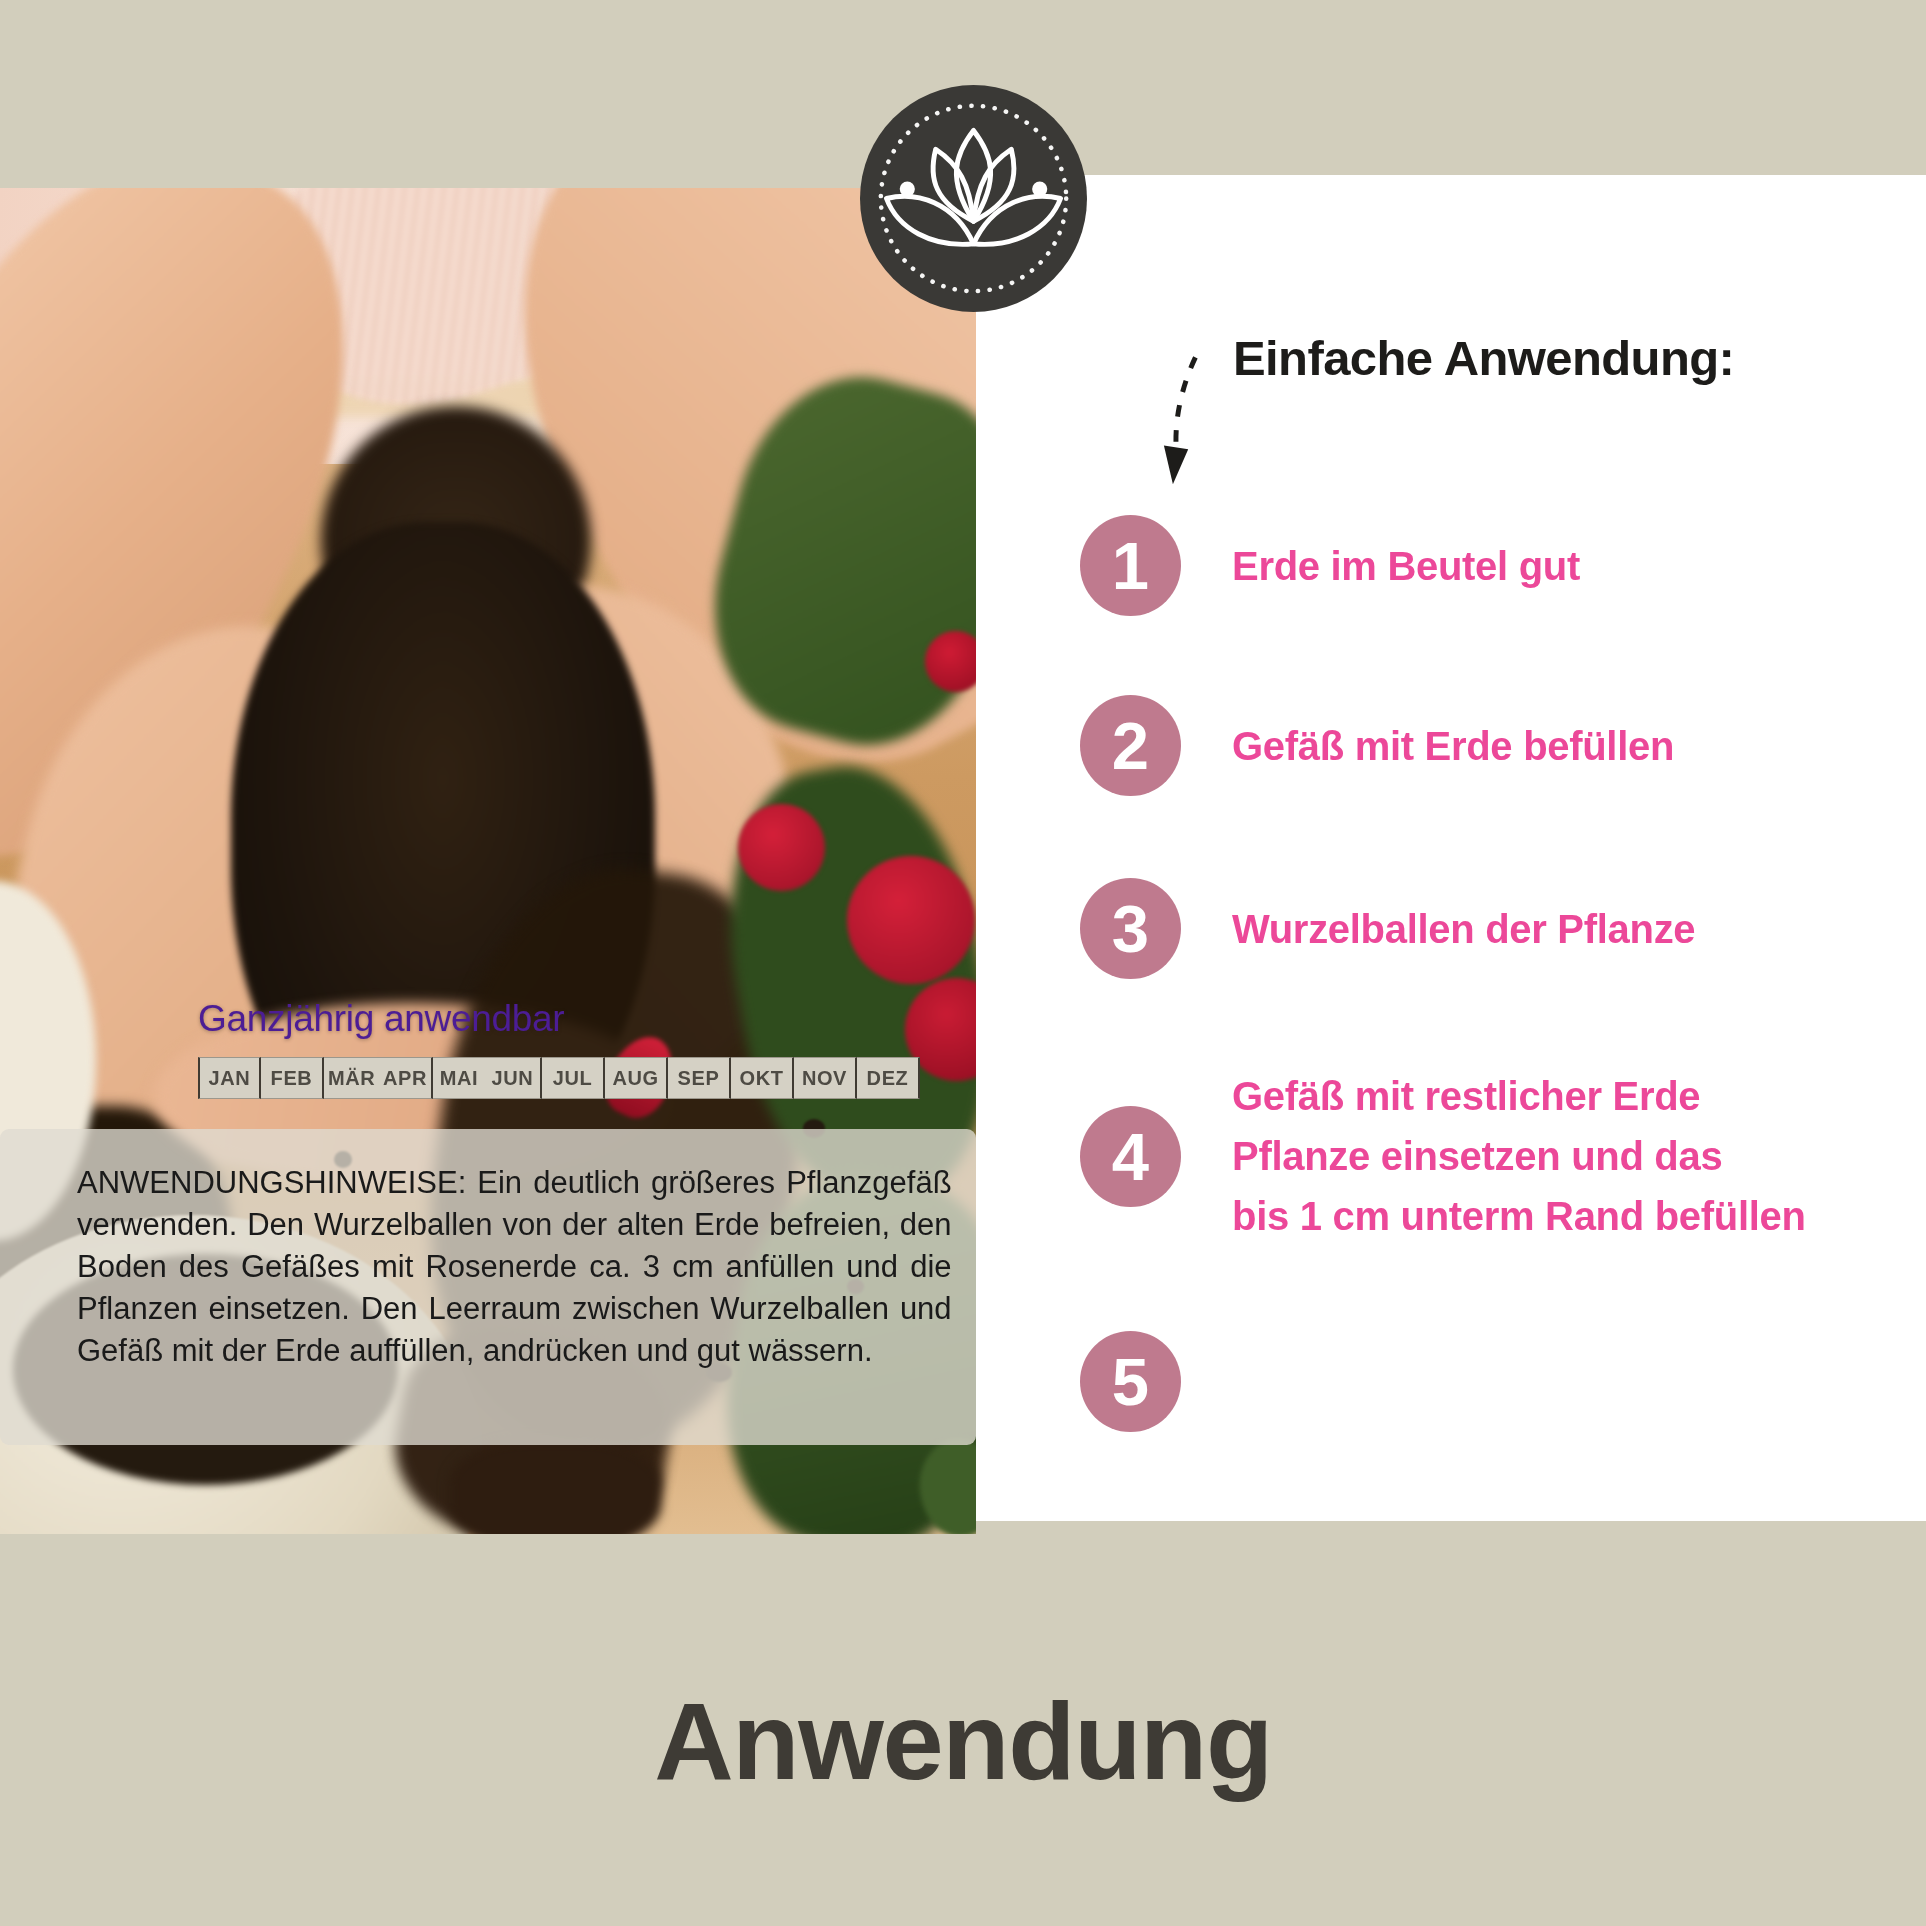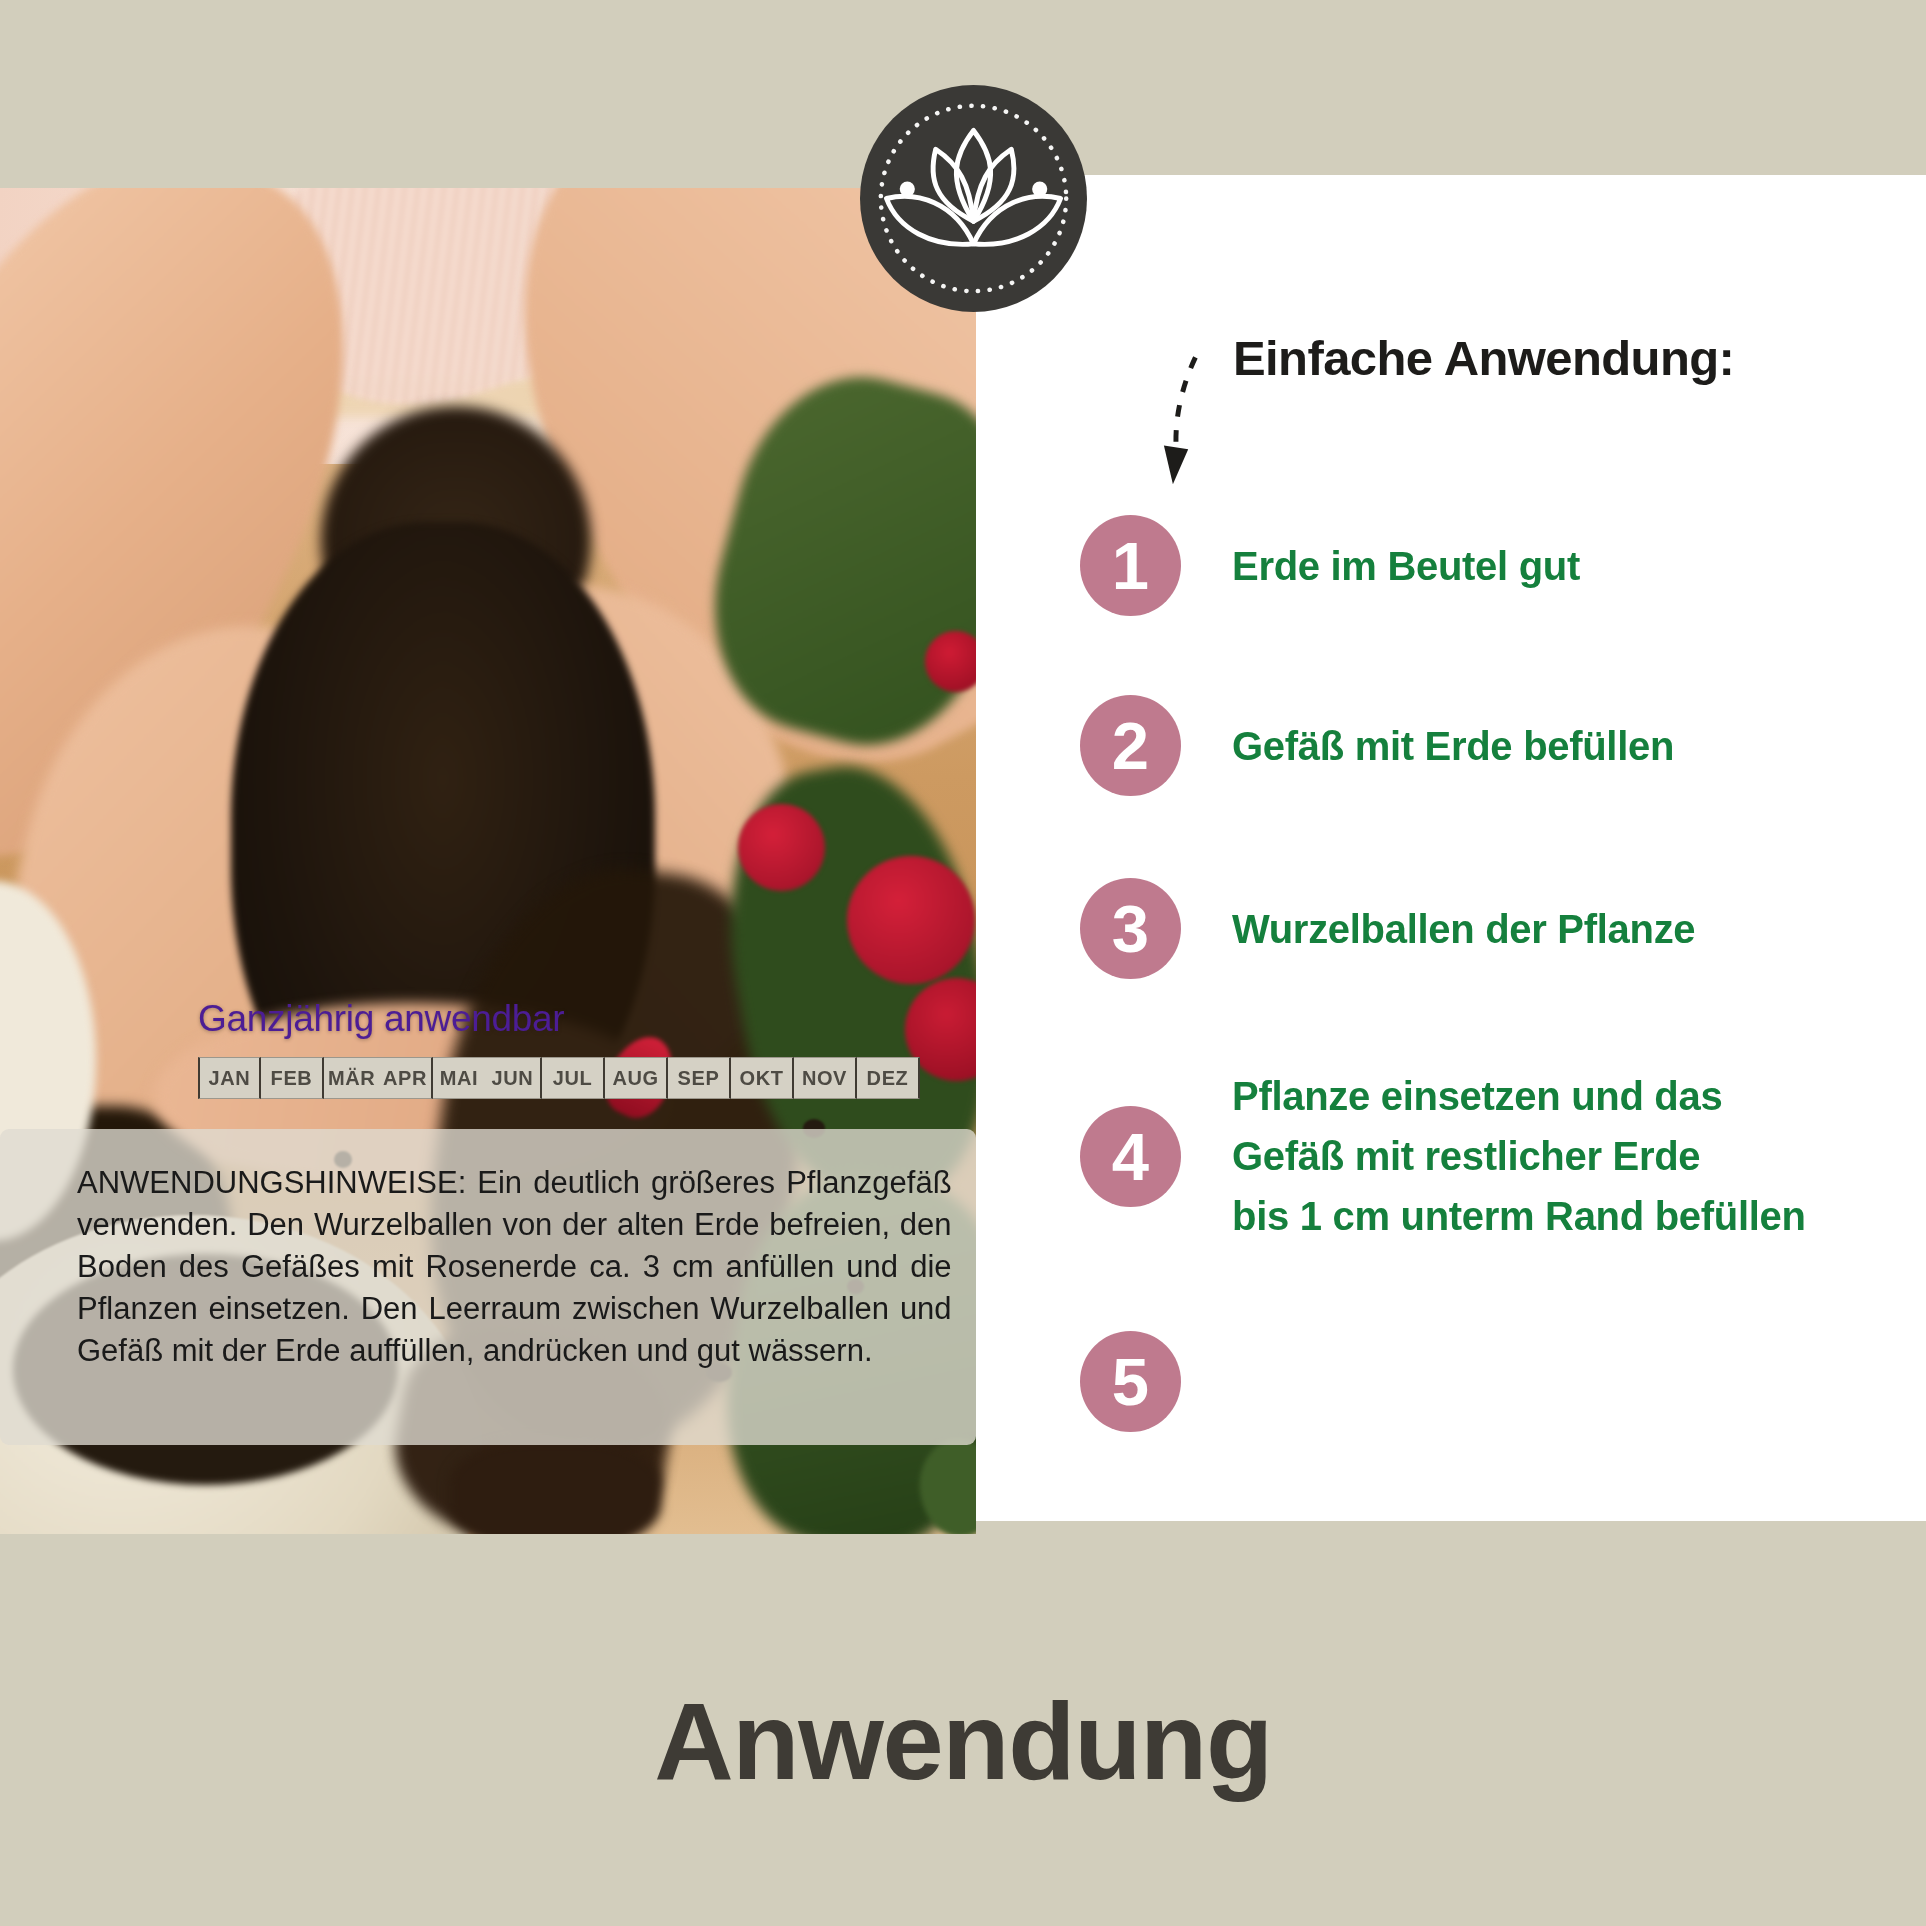--- a/index.html
+++ b/index.html
@@ -129,21 +129,21 @@
   .arrow-icon { position:absolute; left:178px; top:177px; width:54px; height:135px; }
   .step-row { position:absolute; left:104px; display:flex; align-items:center; gap:51px; }
   .step-num {
     flex:0 0 auto; width:101px; height:101px; border-radius:50%;
     background: var(--accent,#bf7a8e); color:#fff;
     font-size:67px; font-weight:bold;
     display:flex; align-items:center; justify-content:center;
   }
   .step-text { display:flex; flex-direction:column; }
   .step-text span {
-    font-size:40px; font-weight:bold; color:#15803d; line-height:60px;
+    font-size:40px; font-weight:bold; color:#ec4899; line-height:60px;
     letter-spacing:-0.3px; white-space:nowrap;
   }
 
   
   .logo { position:absolute; left:860px; top:85px; width:227px; height:227px; z-index:10; }
   .logo svg { width:100%; height:100%; display:block; }
 
   
   .bottom-title {
     position:absolute; left:0; top:1677px; width:1926px; text-align:center;
@@ -250,22 +250,22 @@
         </div>
         <div class="step-row" style="top: 703px;">
           <div class="step-num">3</div>
           <div class="step-text">
             <span>Wurzelballen der Pflanze</span>
           </div>
         </div>
         <div class="step-row" style="top: 891px;">
           <div class="step-num">4</div>
           <div class="step-text">
+            <span>Gefäß mit restlicher Erde</span>
             <span>Pflanze einsetzen und das</span>
-            <span>Gefäß mit restlicher Erde</span>
             <span>bis 1 cm unterm Rand befüllen</span>
           </div>
         </div>
         <div class="step-row" style="top: 1156px;">
           <div class="step-num">5</div>
         </div>
       </div>
   </div>
 
   <div class="logo">

